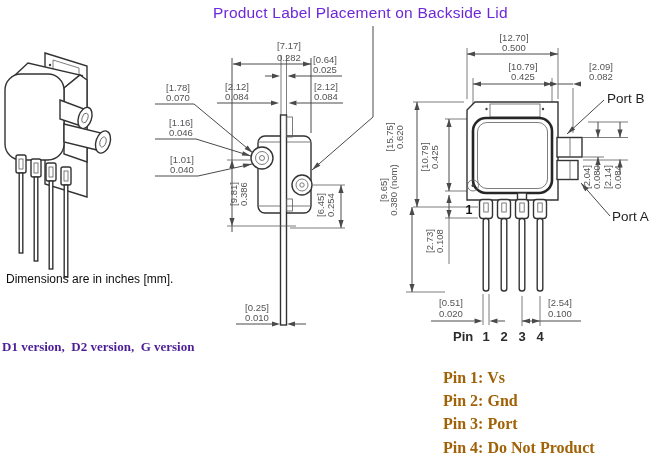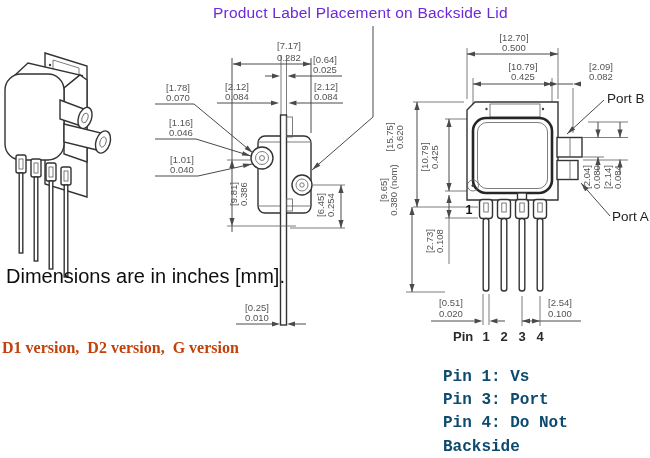--- a/index.html
+++ b/index.html
@@ -1,23 +1,23 @@
 <!DOCTYPE html>
 <html><head>
 <meta charset="utf-8">
 <style>
   html,body{margin:0;padding:0;background:#fff;}
   .stage{position:relative;width:650px;height:458px;background:#fff;overflow:hidden;
          font-family:"Liberation Sans",sans-serif;}
   .title{position:absolute;left:213px;top:4px;font-size:15.5px;color:#6d28d9;letter-spacing:.2px;}
-  .units{position:absolute;left:6px;top:265px;font-size:20px;color:#0e0e0e;}
+  .units{position:absolute;left:6px;top:272px;font-size:12px;color:#0e0e0e;}
   .versions{position:absolute;left:2px;top:339px;font-family:"Liberation Serif",serif;
-            font-weight:bold;font-size:16px;color:#c2410c;white-space:pre;}
-  .pinfns{position:absolute;left:443px;top:366px;font-family:Liberation Mono, monospace;
-          font-weight:bold;font-size:16px;line-height:23.2px;color:#0c4a6e;}
+            font-weight:bold;font-size:13px;color:#4c1d95;white-space:pre;}
+  .pinfns{position:absolute;left:443px;top:366px;font-family:Liberation Serif, serif;
+          font-weight:bold;font-size:16px;line-height:23.2px;color:#a16207;}
   svg{position:absolute;left:0;top:0;}
   svg text{font-family:"Liberation Sans",sans-serif;}
   .ln{stroke:#4a4a4b;stroke-width:1;fill:none;}
   .tn{stroke:#5c5c5e;stroke-width:0.8;fill:none;}
   .md{stroke:#333;stroke-width:1.4;fill:#fff;}
   .tk{stroke:#262626;stroke-width:2.6;fill:#fff;}
   .ar{fill:#4a4a4b;stroke:none;}
   .dot{fill:#3c3c3c;stroke:none;}
   .dim{font-size:9.5px;fill:#525356;text-anchor:middle;}
   .plbl{font-size:13.5px;fill:#1f1f1f;}
@@ -297,16 +297,17 @@
       <text class="pinrow" text-anchor="middle" x="522" y="341">3</text>
       <text class="pinrow" text-anchor="middle" x="540" y="341">4</text>
     </g>
   </svg>
 
   <div class="title">Product Label Placement on Backside Lid</div>
   <div class="units">Dimensions are in inches [mm].</div>
   <div class="versions">D1 version,  D2 version,  G version</div>
   <div class="pinfns">
     <div>Pin 1: Vs</div>
+    <div>Pin 2: Gnd</div>
     <div>Pin 3: Port</div>
-    <div>Pin 4: Do Not Backside</div>
+    <div>Pin 4: Do Not Product</div>
   </div>
 </div>
 
 </body></html>

